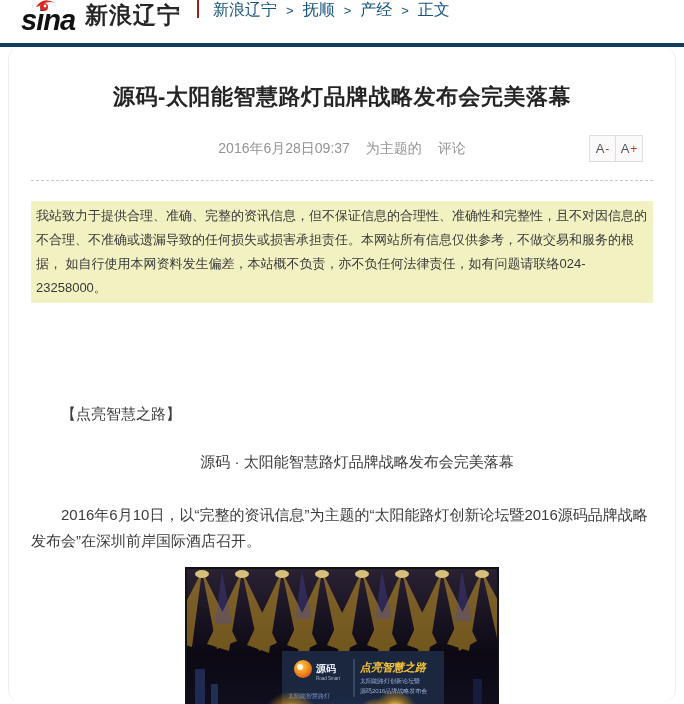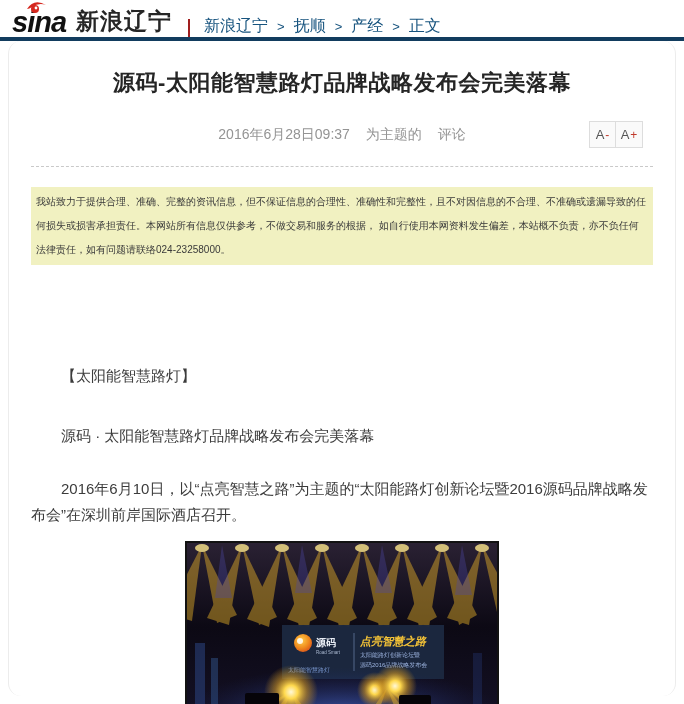--- a/index.html
+++ b/index.html
@@ -1,56 +1,56 @@
 <!DOCTYPE html>
 <html><head>
 <meta charset="utf-8">
 <style>
   * { margin:0; padding:0; box-sizing:border-box; }
   html,body { width:684px; height:704px; overflow:hidden; background:#fff;
     font-family:"Liberation Sans","DejaVu Sans",sans-serif; }
 
   
-  .header { height:37px; display:flex; align-items:flex-end; padding-left:12px; background:#fff; }
+  .header { height:43px; display:flex; align-items:flex-start; padding-left:21px; background:#fff; }
   .sina-logo { position:relative; display:inline-block; font-style:italic; font-weight:bold;
     font-size:29px; color:#111; letter-spacing:-1px; line-height:1; padding-top:6px; }
   .sina-eye { position:absolute; top:-2px; left:14px; }
   .site-name { font-size:23px; font-weight:bold; color:#262626; margin-left:10px; letter-spacing:1px; }
   .head-divider { width:2px; height:18px; background:#a01e1e; margin:0 14px 0 16px; }
   .breadcrumb { display:flex; align-items:center; font-size:16px; color:#16537e; gap:9px; }
   .breadcrumb a { color:#16537e; text-decoration:none; cursor:pointer; }
   .crumb-sep { color:#16537e; font-size:13px; }
 
   .navy-bar { height:4px; background:#123c5e; width:100%; }
 
   
   .wrapper { margin:0 8px; height:655px; border-left:1px solid #ececec; border-right:1px solid #ececec;
-    padding:0 22px; position:relative;border-radius:13px; }
+    padding:8px 22px; position:relative;border-radius:13px; }
 
   .article-title { text-align:center; font-size:22px; font-weight:bold; color:#252525;
     padding-top:27px; letter-spacing:0.5px; }
 
   .meta-row { position:relative; margin-top:23px; height:28px; }
   .meta-center { text-align:center; font-size:14px; color:#949494; padding-top:5px; }
   .meta-center span { margin:0 6px; }
   .meta-comments { cursor:pointer; }
   .font-controls { position:absolute; right:10px; top:0; display:flex; }
   .font-btn { width:27px; height:27px; border:1px solid #ddd; background:#fafafa; color:#555;
     font-size:13px; display:flex; align-items:center; justify-content:center; cursor:pointer; }
   .font-btn + .font-btn { border-left:none; }
   .font-btn .sign { color:#c0392b; font-size:12px; margin-left:1px; }
 
   .dashed-sep { border:none; border-top:1px dashed #c9c9c9; margin-top:17px; }
 
-  .disclaimer { margin-top:20px; background:#f1f1c1; color:#3a3a3a; font-size:10px;
+  .disclaimer { margin-top:20px; background:#f1f1c1; color:#3a3a3a; font-size:13px;
     line-height:24px; padding:3px 5px; }
 
   .article-body { margin-top:101px; font-size:15px; color:#3c3c3c; }
   .article-body p { text-indent:2em; line-height:20px; }
-  .p2 { margin-top:40px; }
+  .p2 { margin-top:28px;text-align:center; }
   .p3 { margin-top:30px; line-height:26px !important; }
 
   .photo-wrap { margin-top:13px; text-align:center; }
   .photo-frame { display:inline-block; border:2px solid #121212; line-height:0; }
 </style>
 </head>
 <body>
 
 <div class="header">
   <span class="sina-logo">
@@ -95,23 +95,23 @@
           <span class="sign">+</span>
       </div>
     </div>
   </div>
 
   <hr class="dashed-sep">
 
   <div class="disclaimer">我站致力于提供合理、准确、完整的资讯信息，但不保证信息的合理性、准确性和完整性，且不对因信息的不合理、不准确或遗漏导致的任何损失或损害承担责任。本网站所有信息仅供参考，不做交易和服务的根据， 如自行使用本网资料发生偏差，本站概不负责，亦不负任何法律责任，如有问题请联络024-23258000。</div>
 
   <div class="article-body">
-    <p class="p1">【太阳能智慧路灯】</p>
+    <p class="p1">【点亮智慧之路】</p>
     <p class="p2">源码 · 太阳能智慧路灯品牌战略发布会完美落幕</p>
-    <p class="p3">2016年6月10日，以“点亮智慧之路”为主题的“太阳能路灯创新论坛暨2016源码品牌战略发布会”在深圳前岸国际酒店召开。</p>
+    <p class="p3">2016年6月10日，以“完整的资讯信息”为主题的“太阳能路灯创新论坛暨2016源码品牌战略发布会”在深圳前岸国际酒店召开。</p>
   </div>
 
   <div class="photo-wrap">
     <span class="photo-frame">
       <svg width="310" height="240" viewBox="0 0 310 240">
         <defs>
           <linearGradient id="bg" x1="0" y1="0" x2="0" y2="1">
             <stop offset="0" stop-color="#2a2133"></stop>
             <stop offset="0.35" stop-color="#0c0914"></stop>
             <stop offset="0.75" stop-color="#141126"></stop>

